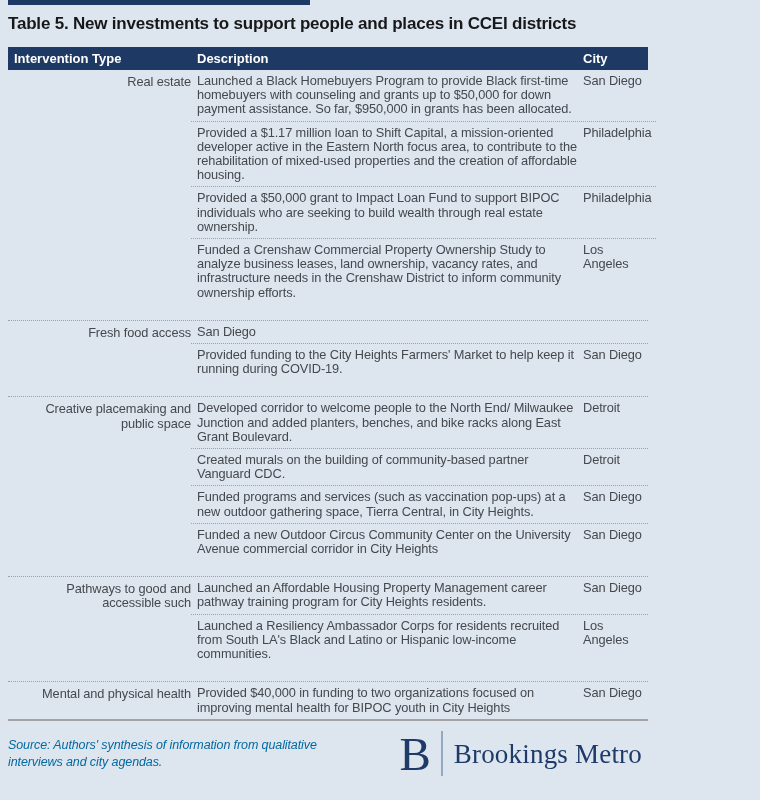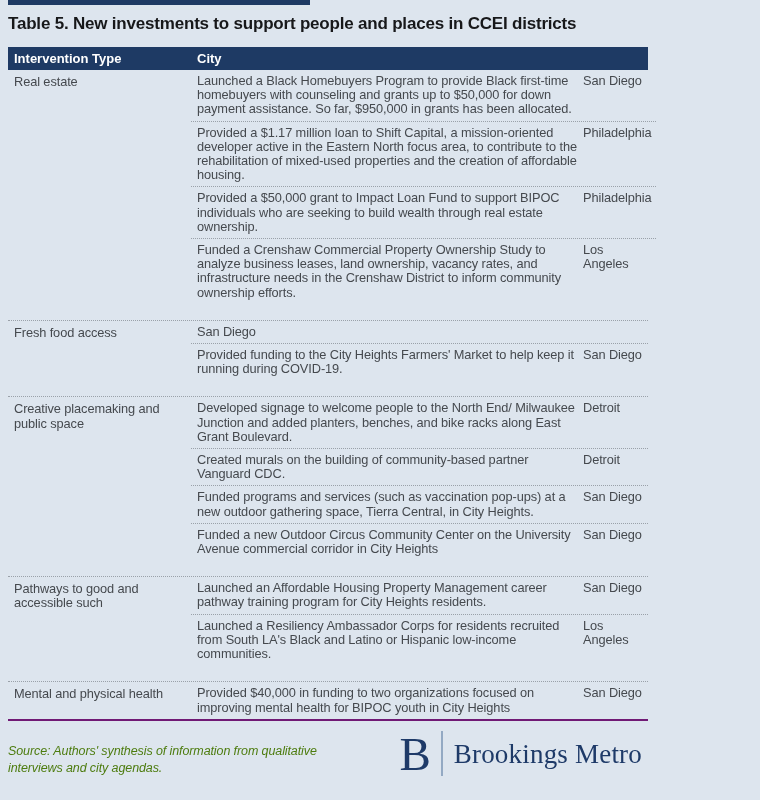--- a/index.html
+++ b/index.html
@@ -13,67 +13,68 @@
   .page{box-sizing:border-box;width:656px;height:800px;padding:0 8px;}
 
   .top-accent{width:302px;height:5px;background:#1e3a64;}
 
   .page-title{
     margin:8px 0 13px 0;
     font-size:17px;line-height:21px;font-weight:bold;
     color:#17181a;letter-spacing:-0.2px;
   }
 
-  .tbl{border-bottom:2px solid #701a75;}
+  .tbl{border-bottom:2px solid #a3a3a3;}
 
   .hdr-row{display:flex;background:#1e3a64;color:#ffffff;font-weight:bold;font-size:13px;}
   .hdr-row .c1,.hdr-row .c2,.hdr-row .c3{padding-top:4px;padding-bottom:4px;}
 
   .c1{width:183px;box-sizing:border-box;padding-left:6px;flex:none;}
   .c2{width:386px;box-sizing:border-box;padding-left:6px;flex:none;}
   .c3{flex:1;box-sizing:border-box;padding-left:6px;padding-right:4px;}
 
   .group{display:flex;}
   .group + .group{border-top:1px dotted #9aa1a9;margin-top:16px;}
 
-  .group .c1{padding-top:5px;font-size:12.8px;line-height:14.2px;letter-spacing:-0.1px;}
+  .group .c1{padding-top:5px;font-size:12.8px;line-height:14.2px;letter-spacing:-0.1px;text-align:right;}
 
   .subrows{flex:1;display:flex;flex-direction:column;}
   .subrow{display:flex;padding:4px 0 4px 0;}
   .subrow + .subrow{border-top:1px dotted #9aa1a9;}
   .subrow .c2{width:380px;padding-left:0;margin-left:6px;}
   .subrow .c3{padding-left:6px;}
   .subrow .cell-text{font-size:12.8px;line-height:14.2px;letter-spacing:-0.1px;}
 
   .footer{display:flex;justify-content:space-between;align-items:flex-start;margin-top:8px;}
   .source-note{
     max-width:345px;
     font-size:12.5px;line-height:17px;
-    font-style:italic;color:#4d7c0f;letter-spacing:-0.1px;
-    margin-top:14px;
+    font-style:italic;color:#0369a1;letter-spacing:-0.1px;
+    margin-top:8px;
   }
   .logo{display:flex;align-items:center;margin-right:6px;margin-top:2px;
         font-family:"Liberation Serif","DejaVu Serif",serif;color:#1e3a68;}
   .logo-b{font-size:47px;line-height:46px;font-weight:normal;}
   .logo-divider{width:2px;height:45px;background:#93a9c3;margin:0 11px 0 10px;}
   .logo-text{font-size:27px;line-height:30px;letter-spacing:0.2px;}
 </style>
 </head>
 <body>
 
 <div class="page">
 
   <div class="top-accent"></div>
 
   <div class="page-title">Table 5. New investments to support people and places in CCEI districts</div>
 
   <div class="tbl">
 
     <div class="hdr-row">
       <div class="c1">Intervention Type</div>
+      <div class="c2">Description</div>
       <div class="c3">City</div>
     </div>
 
     <div class="group">
       <div class="c1">Real estate</div>
       <div class="subrows">
         <div class="subrow">
           <div class="c2 cell-text">Launched a Black Homebuyers Program to provide Black first-time homebuyers with counseling and grants up to $50,000 for down payment assistance. So far, $950,000 in grants has been allocated.</div>
           <div class="c3 cell-text">San Diego</div>
         </div>
@@ -102,21 +103,21 @@
           <div class="c2 cell-text">Provided funding to the City Heights Farmers' Market to help keep it running during COVID-19.</div>
           <div class="c3 cell-text">San Diego</div>
         </div>
       </div>
     </div>
 
     <div class="group">
       <div class="c1">Creative placemaking and public space</div>
       <div class="subrows">
         <div class="subrow">
-          <div class="c2 cell-text">Developed signage to welcome people to the North End/ Milwaukee Junction and added planters, benches, and bike racks along East Grant Boulevard.</div>
+          <div class="c2 cell-text">Developed corridor to welcome people to the North End/ Milwaukee Junction and added planters, benches, and bike racks along East Grant Boulevard.</div>
           <div class="c3 cell-text">Detroit</div>
         </div>
         <div class="subrow">
           <div class="c2 cell-text">Created murals on the building of community-based partner Vanguard CDC.</div>
           <div class="c3 cell-text">Detroit</div>
         </div>
         <div class="subrow">
           <div class="c2 cell-text">Funded programs and services (such as vaccination pop-ups) at a new outdoor gathering space, Tierra Central, in City Heights.</div>
           <div class="c3 cell-text">San Diego</div>
         </div>

